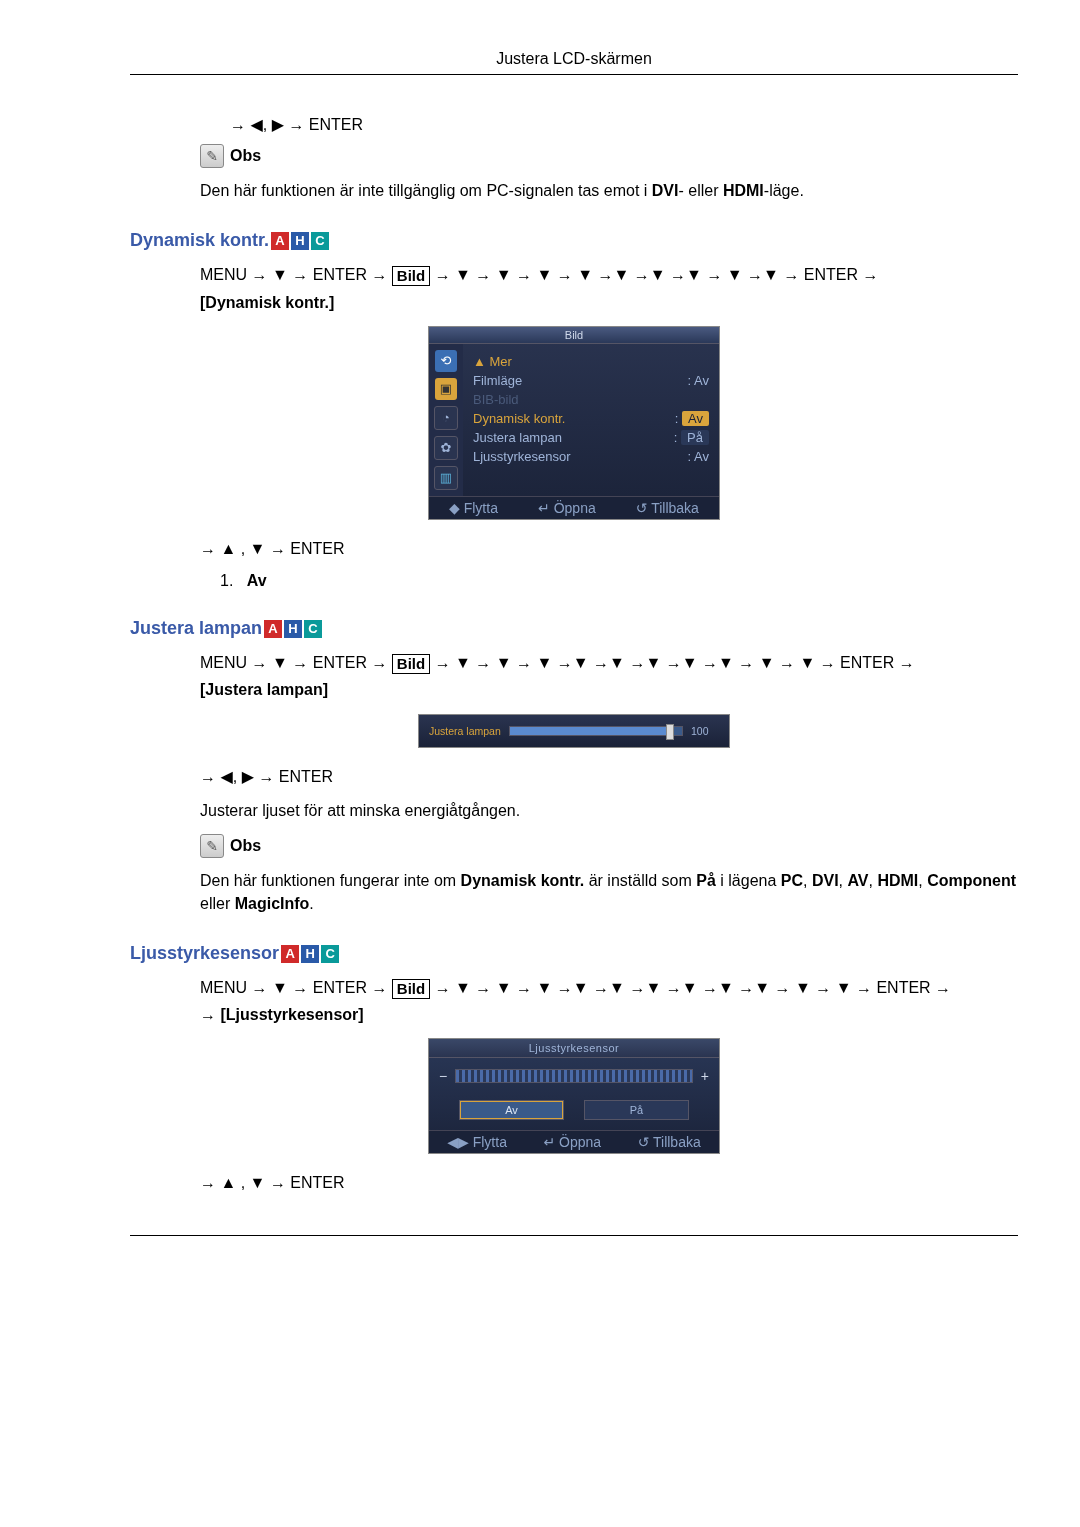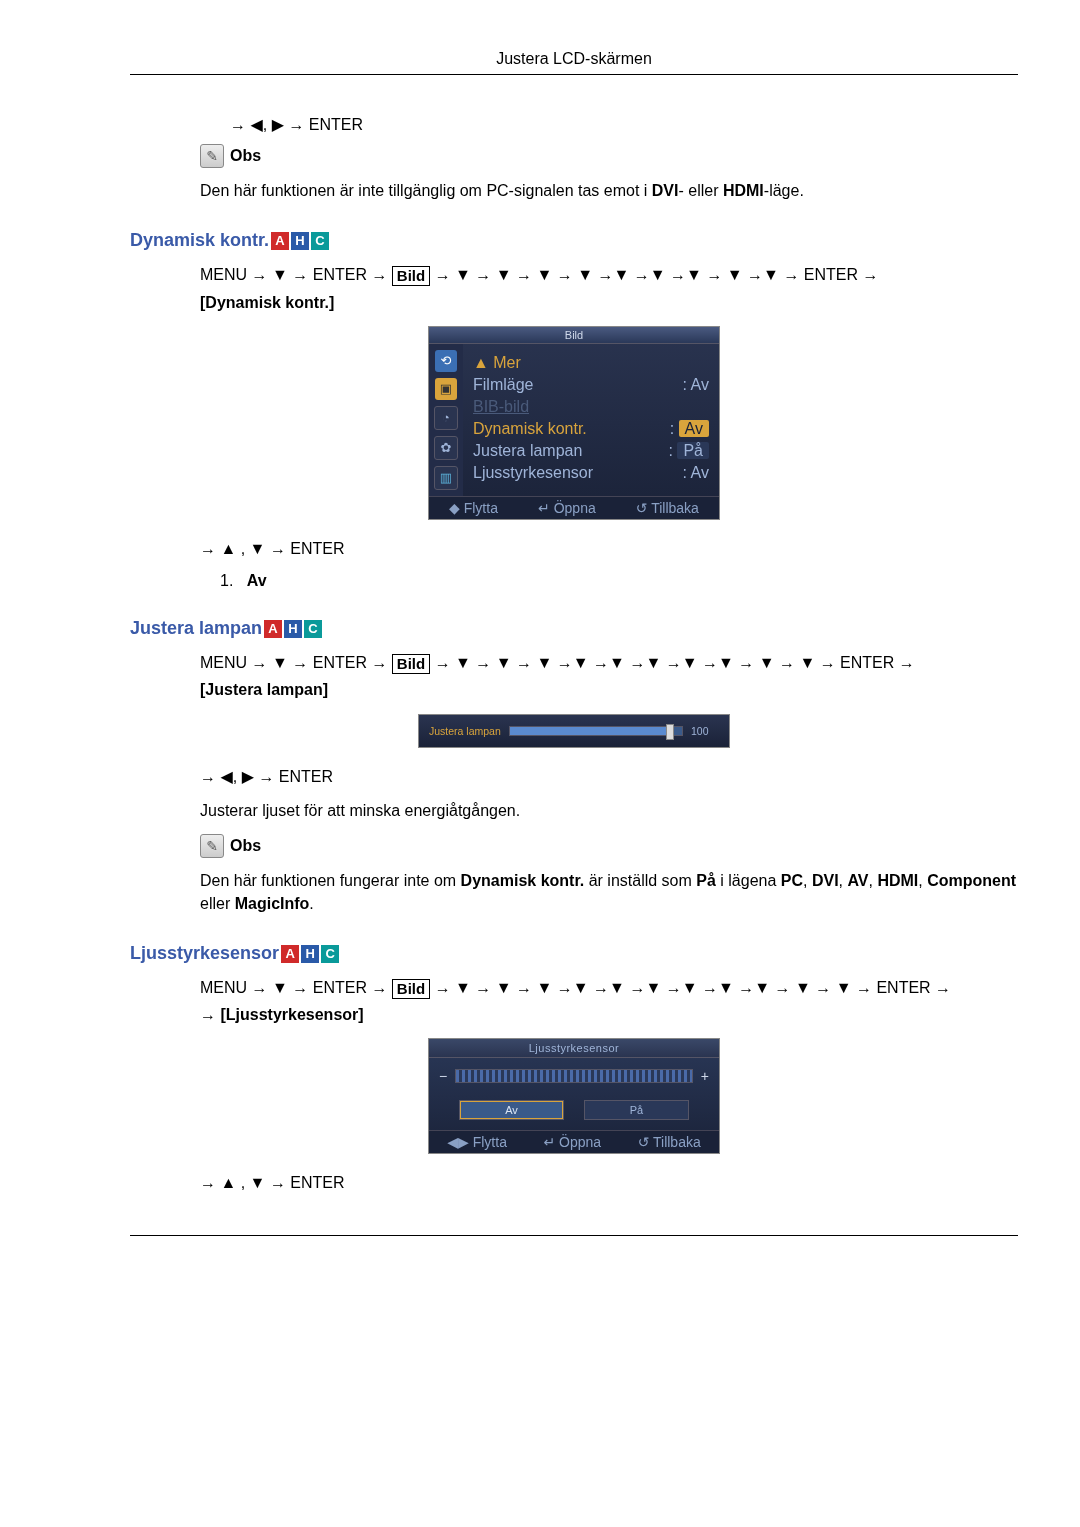--- a/index.html
+++ b/index.html
@@ -140,24 +140,24 @@
   .ic4 { background: #2a3450; color:#9fb4d8; border:1px solid #556;}
   .ic5 { background: #2a3450; color:#5bb0d8; border:1px solid #556;}
   .osd1-menu {
     flex: 1;
     padding: 8px 8px 4px 8px;
   }
   .osd1-row {
     display: flex;
     justify-content: space-between;
     padding: 2px 2px;
-    font-size: 16px;
+    font-size: 13px;
   }
   .mer { color: #d9a43c; }
-  .dim { color: #4a5a7a; text-decoration: underline; }
+  .dim { color: #4a5a7a; }
   .sel .val {
     background: #d9a43c;
     color: #1a2238;
     padding: 0 6px;
     border-radius: 2px;
   }
   .valbox {
     background: #2a3858;
     padding: 0 6px;
     border-radius: 2px;

